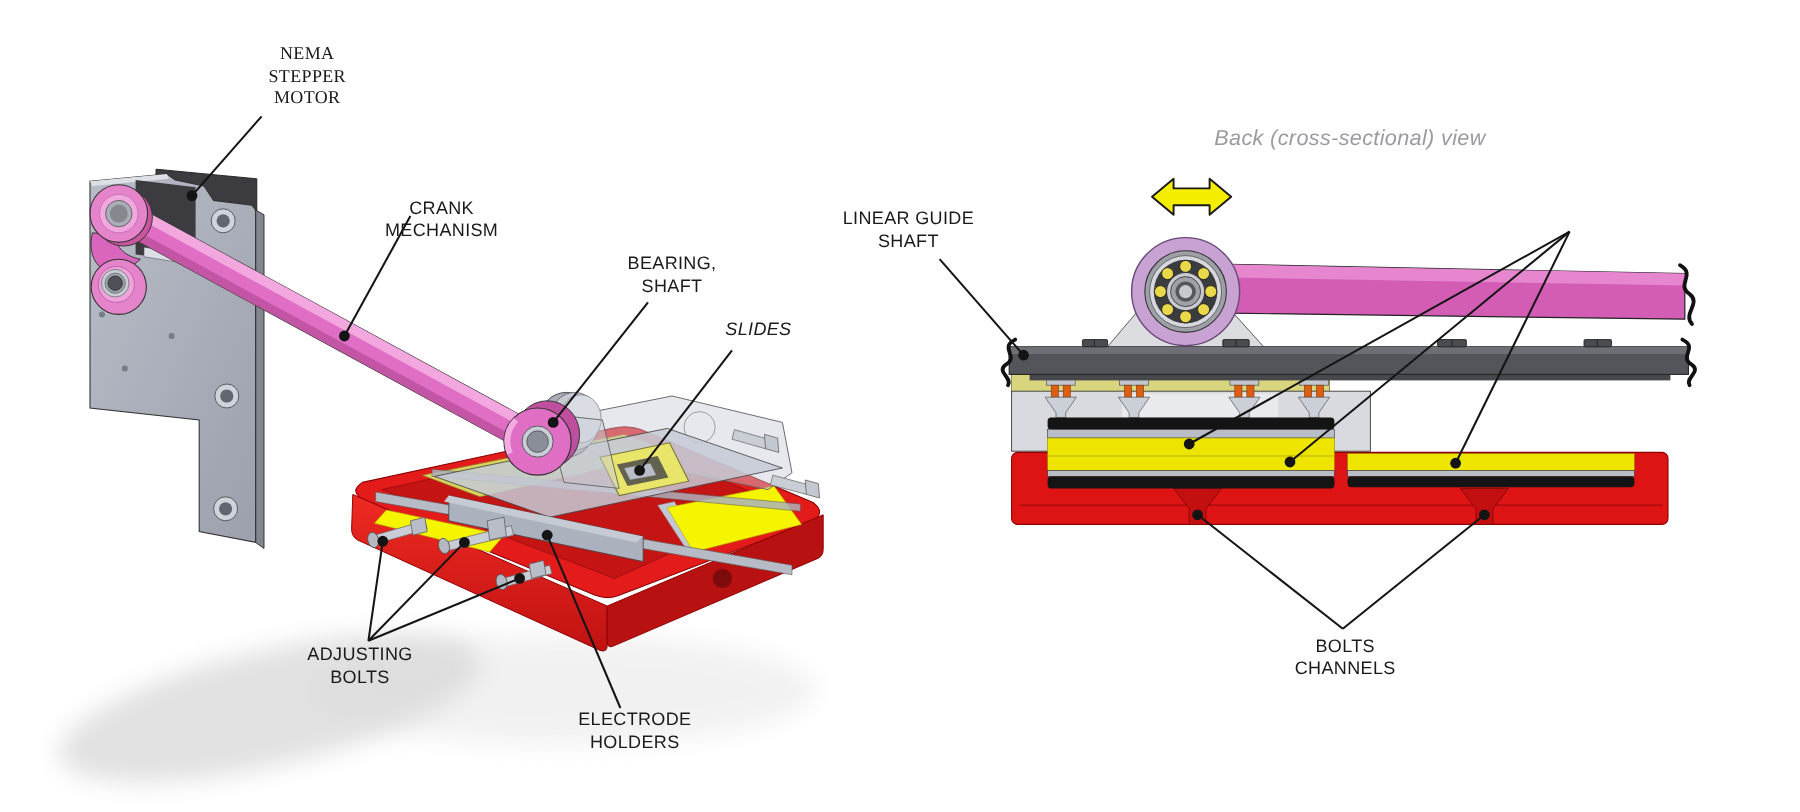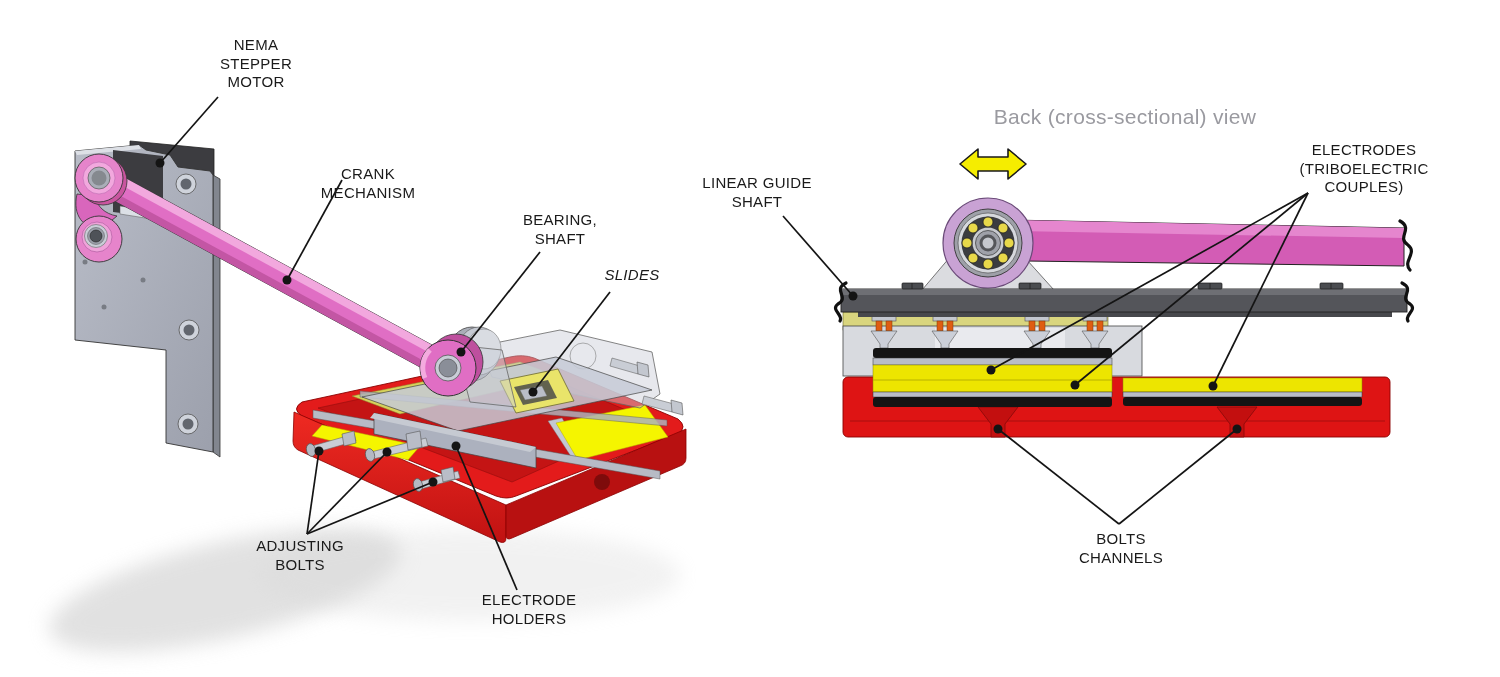--- a/index.html
+++ b/index.html
@@ -7,21 +7,21 @@
        font-family:"Liberation Sans", sans-serif;}
   .stage{position:absolute;left:0;top:0;width:1500px;height:677px;}
   svg{position:absolute;left:0;top:0;}
   .diagram-label{
     position:absolute;transform:translateX(-50%);
     font-size:15px;line-height:18.5px;letter-spacing:.3px;
     color:var(--label_color,#1a1a1a);text-align:center;white-space:pre-line;
   }
   .view-title{
     position:absolute;transform:translateX(-50%);
-    font-size:21px;color:var(--view_title_color,#9a9aa0);
+    font-size:18px;font-style:italic;color:var(--view_title_color,#9a9aa0);
     letter-spacing:.3px;white-space:pre-line;text-align:center;
   }
   .ldr{stroke:#141414;stroke-width:1.7;fill:none;}
   .dot{fill:#141414;stroke:none;}
   .squig{stroke:#111;stroke-width:3.2;fill:none;stroke-linecap:round;}
 </style>
 </head>
 <body>
 
 <div class="stage">
@@ -302,35 +302,32 @@
       <line class="ldr" x1="1308" y1="193" x2="1213" y2="386"></line>
           <circle class="dot" cx="1213" cy="386" r="4.5"></circle>
       <line class="ldr" x1="1119" y1="524" x2="998" y2="429"></line>
           <circle class="dot" cx="998" cy="429" r="4.5"></circle>
       <line class="ldr" x1="1119" y1="524" x2="1237" y2="429"></line>
           <circle class="dot" cx="1237" cy="429" r="4.5"></circle>
     </g>
   </g>
 </svg>
 
-<div class="diagram-label" style="left:256px;top:36px;">NEMA
+<div class="diagram-label" style="left:256px;top:36px;font-family:Liberation Serif, serif;">NEMA
 STEPPER
 MOTOR</div>
 <div class="diagram-label" style="left:368px;top:139px;margin-top:26px;">CRANK
 MECHANISM</div>
 <div class="diagram-label" style="left:560px;top:211px;">BEARING,
 SHAFT</div>
 <div class="diagram-label" style="left:632px;top:266px;font-style:italic;">SLIDES</div>
 <div class="diagram-label" style="left:300px;top:537px;">ADJUSTING
 BOLTS</div>
 <div class="diagram-label" style="left:529px;top:591px;">ELECTRODE
 HOLDERS</div>
 
 <div class="view-title" style="left:1125px;top:105px;">Back (cross-sectional) view</div>
 <div class="diagram-label" style="left:757px;top:174px;">LINEAR GUIDE
 SHAFT</div>
-<div class="diagram-label" style="left:1364px;top:141px;">ELECTRODES
-(TRIBOELECTRIC
-COUPLES)</div>
 <div class="diagram-label" style="left:1121px;top:530px;">BOLTS
 CHANNELS</div>
 
 </div>
 
 </body></html>

